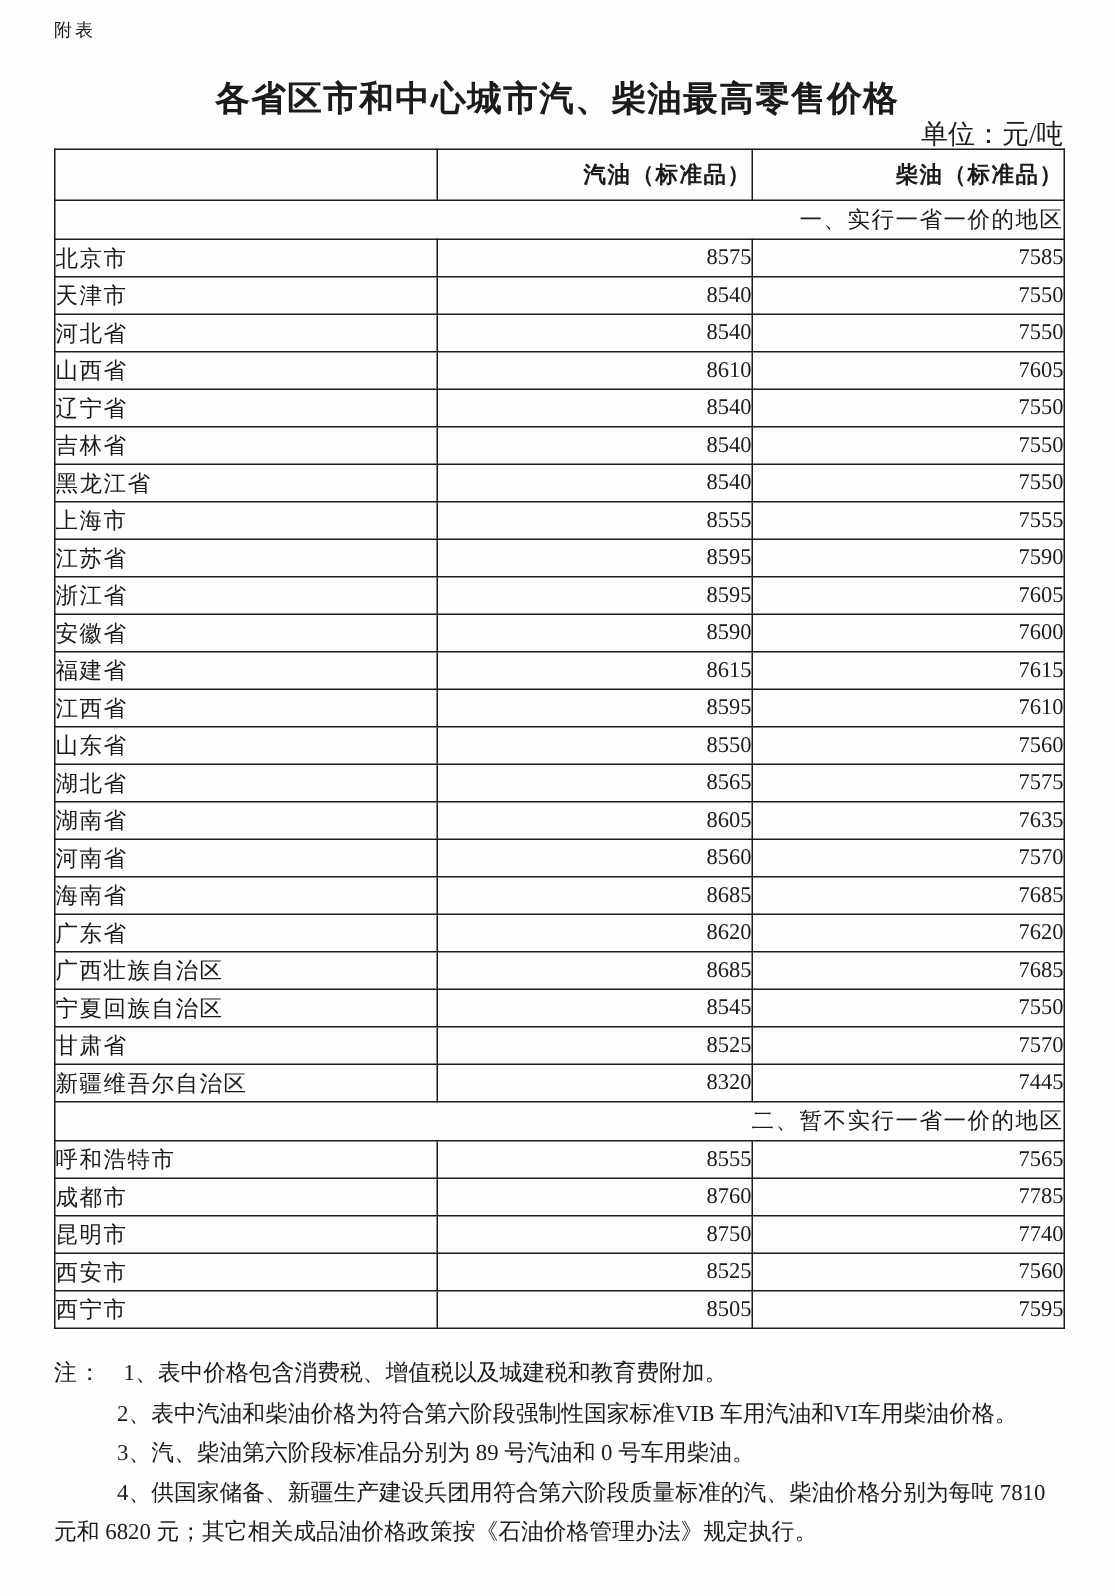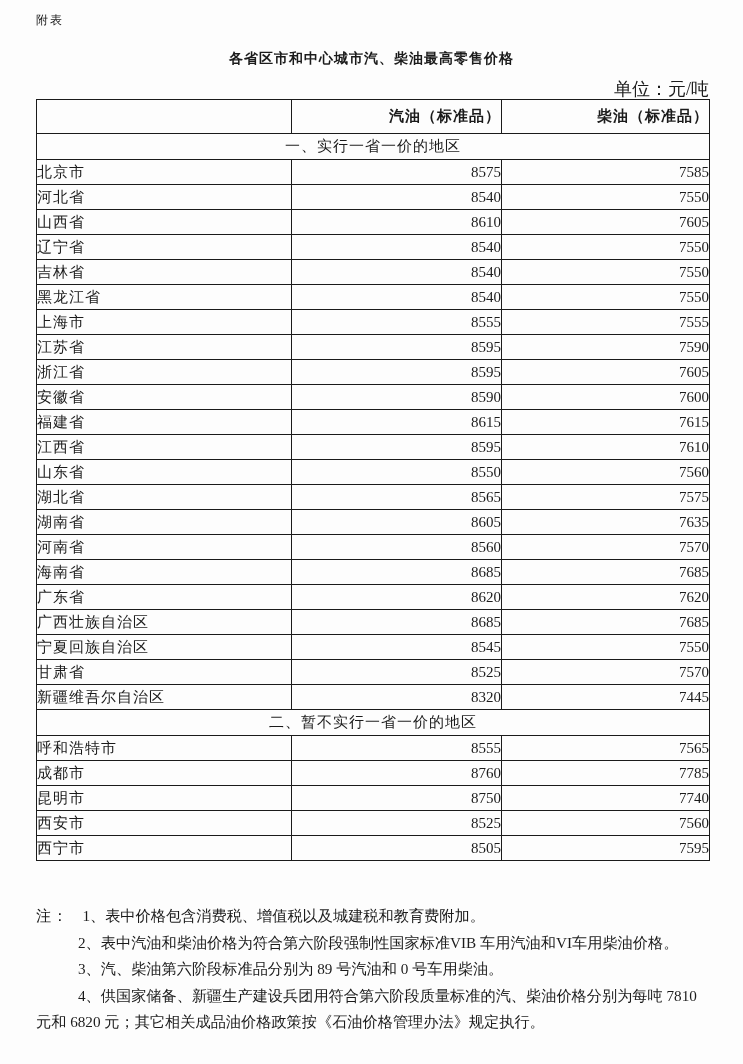--- a/index.html
+++ b/index.html
@@ -5,34 +5,34 @@
   html,body{margin:0;padding:0;}
   body{
     width:743px;height:1064px;background:#fdfdfd;color:#1b1b1b;
     font-family:"Liberation Serif","DejaVu Serif",serif;
     position:relative;overflow:hidden;
   }
   .annex{position:absolute;left:36px;top:12px;font-size:12px;letter-spacing:2px;}
   .doc-title{
     position:absolute;left:0;top:50px;width:743px;text-align:center;
     font-family:"Liberation Sans","DejaVu Sans",sans-serif;
-    font-weight:bold;font-size:14px;letter-spacing:1px;
+    font-weight:bold;font-size:23px;letter-spacing:1px;
   }
   .unit-label{position:absolute;right:34px;top:77px;font-size:18px;}
   table.price-table{
     position:absolute;left:36px;top:99px;width:673px;
     border-collapse:collapse;table-layout:fixed;
     border:1.5px solid #1b1b1b;
   }
   .price-table td,.price-table th{
     border:1px solid #1b1b1b;padding:0;font-weight:normal;
     font-size:15px;vertical-align:middle;overflow:hidden;white-space:nowrap;
   }
   .price-table thead th{height:33px;text-align:right;letter-spacing:1px;font-weight:bold;}
-  .section-cell{height:25px;text-align:center;padding-left:8px;letter-spacing:1px;margin-top:24px;}
+  .section-cell{height:25px;text-align:right;padding-left:8px;letter-spacing:1px;margin-top:24px;}
   .region-cell{height:24px;text-align:left;padding-left:62px;letter-spacing:1px;}
   .num-cell{height:24px;text-align:right;font-size:15.5px;}
   .notes{
     position:absolute;left:36px;top:903px;width:678px;
     font-size:15.2px;line-height:26.5px;
   }
   .notes p{margin:0;}
   .note-first .note-label{margin-right:14px;letter-spacing:1px;}
   .note-indent{text-indent:42px;}
 </style>
@@ -61,20 +61,25 @@
   <tbody>
       <tr>
         <td colspan="3" class="section-cell">一、实行一省一价的地区</td>
       </tr>
       <tr>
         <td class="region-cell">北京市</td>
         <td class="num-cell">8575</td>
         <td class="num-cell">7585</td>
       </tr>
       <tr>
+        <td class="region-cell">天津市</td>
+        <td class="num-cell">8540</td>
+        <td class="num-cell">7550</td>
+      </tr>
+      <tr>
         <td class="region-cell">河北省</td>
         <td class="num-cell">8540</td>
         <td class="num-cell">7550</td>
       </tr>
       <tr>
         <td class="region-cell">山西省</td>
         <td class="num-cell">8610</td>
         <td class="num-cell">7605</td>
       </tr>
       <tr>

